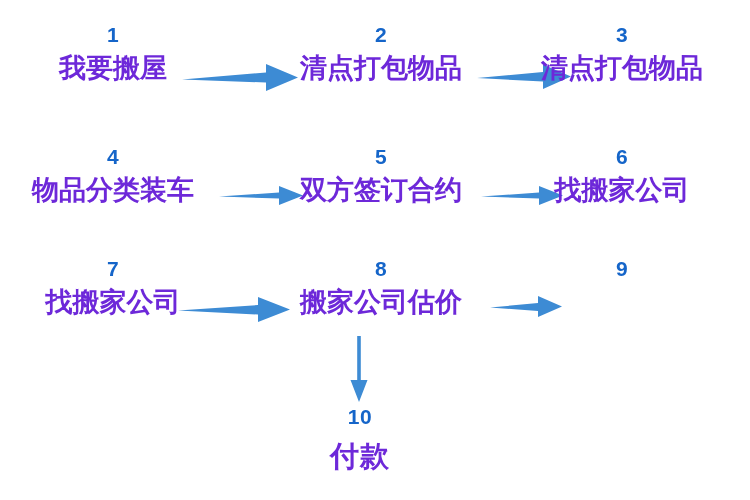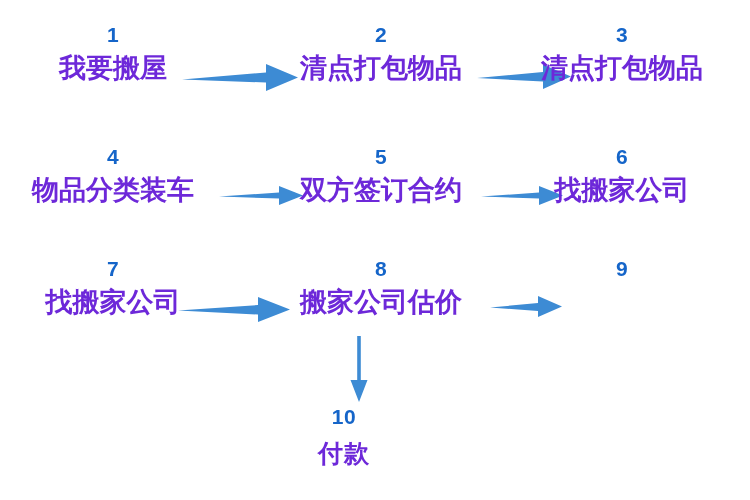--- a/index.html
+++ b/index.html
@@ -40,21 +40,21 @@
   }
   .step-label {
     font-size: 27px;
     font-weight: bold;
     color: #6d28d9;
     line-height: 1.18;
     letter-spacing: 0px;
     margin-top: 8px;
   }
   .step.final .step-label {
-    font-size: 25px;
+    font-size: 29px;
     margin-top: 12px;
     letter-spacing: 1px;
   }
 
   
   .arrow {
     position: absolute;
     display: block;
   }
   .arrow svg {
@@ -146,18 +146,18 @@
   <div class="step" style="left:622px; top:258px;">
     <span class="step-number">9</span>
   </div>
 
   <div class="arrow" style="left:346px; top:336px;">
     <svg width="26" height="66" viewBox="0 0 26 66" aria-hidden="true">
       <path d="M11.2 0 L14.8 0 L14.8 44 L21.5 44 L13 66 L4.5 44 L11.2 44 Z" fill="#3D8BD4"></path>
     </svg>
   </div>
 
-  <div class="step final" style="left:344px; top:406px;">
+  <div class="step final" style="left:360px; top:406px;">
     <span class="step-number">10</span>
     <span class="step-label">付款</span>
   </div>
 
 </div>
 
 </body></html>

